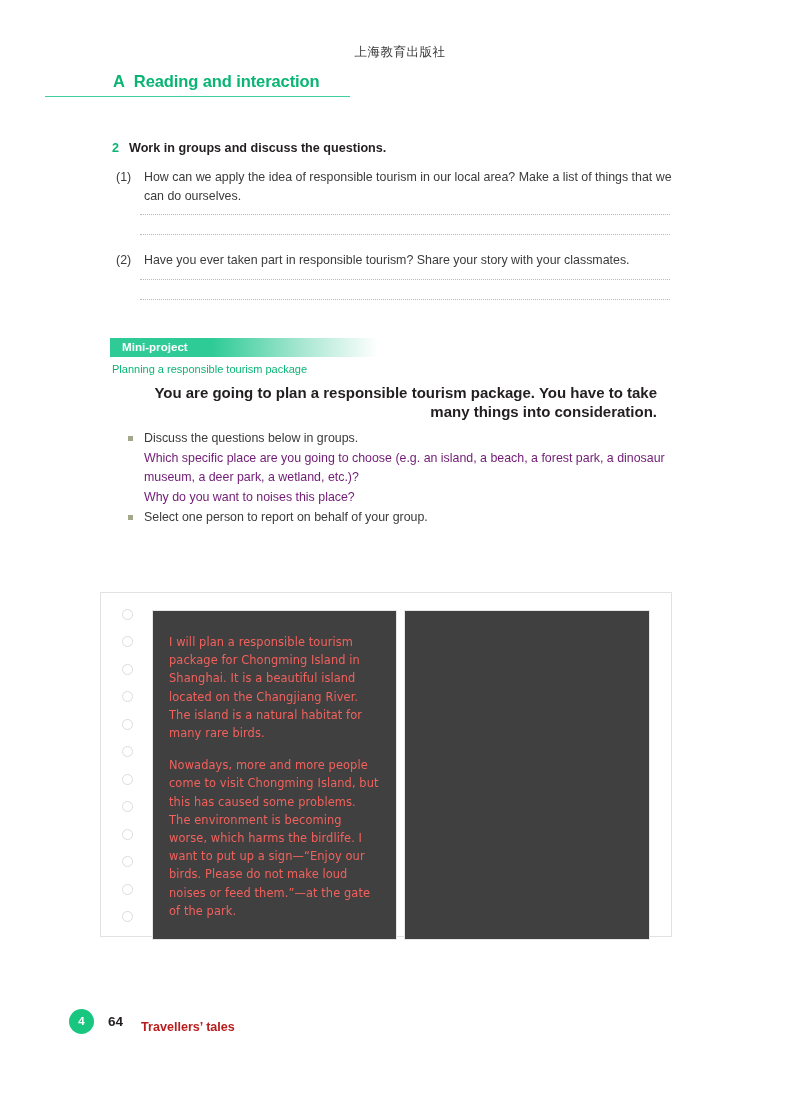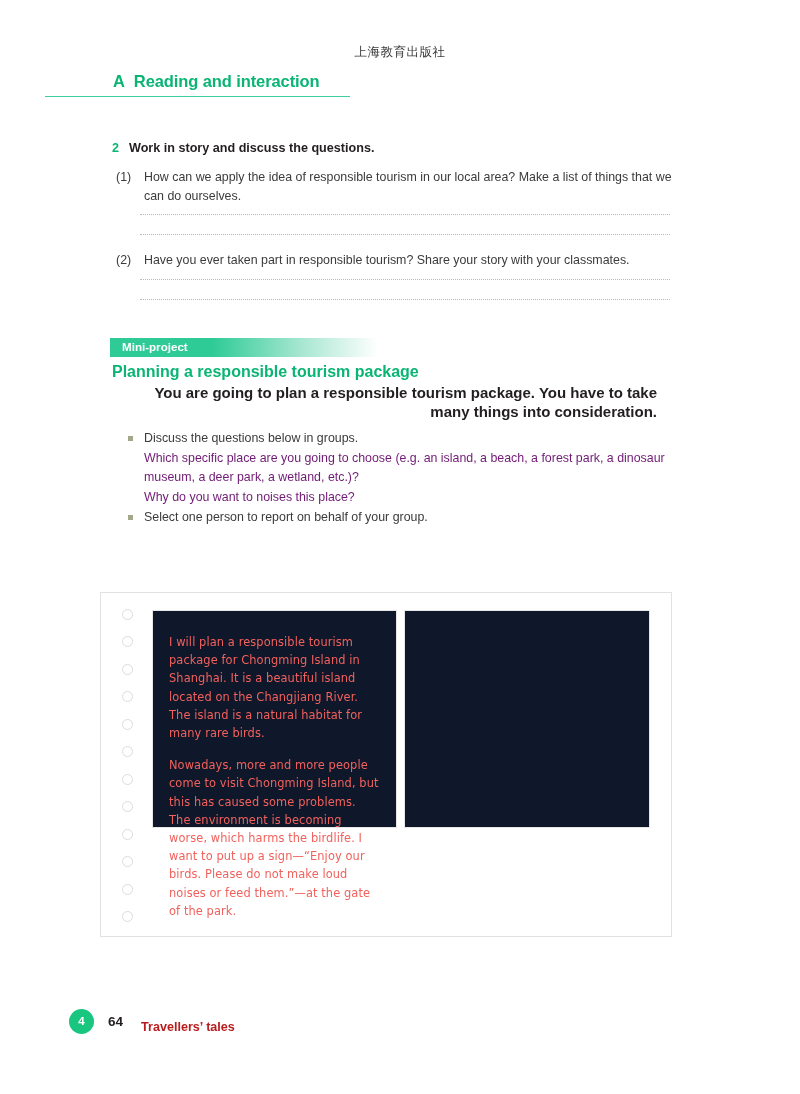--- a/index.html
+++ b/index.html
@@ -97,22 +97,22 @@
     left: 12px;
     top: 2px;
     font-size: 11.6px;
     font-weight: bold;
     color: #ffffff;
   }
   .mini-subtitle {
     position: absolute;
     left: 112px;
     top: 363px;
-    font-size: 16px;
-    font-weight: bold;
+    font-size: 11px;
+    font-weight: normal;
     color: #0ab574;
   }
   .mini-intro {
     position: absolute;
     left: 112px;
     top: 384px;
     width: 545px;
     font-size: 15px;
     font-weight: bold;
     line-height: 18.5px;
@@ -166,24 +166,24 @@
   }
   .hole {
     width: 9px; height: 9px;
     border: 1px solid #dcdcdc;
     border-radius: 50%;
     background: #ffffff;
   }
   .note-panel {
     position: absolute;
     top: 17px;
-    height: 218px;
+    height: 330px;
     border: 1px solid #e6e6e6;
     box-sizing: border-box;
-    background: #0f172a;
+    background: #404040;
   }
   .note-panel.left  { left: 51px;  width: 245px; }
   .note-panel.right { left: 303px; width: 246px; }
   .hand {
     padding: 22px 16px 0 16px;
     font-family: "DejaVu Sans", sans-serif;
     font-size: 11.4px;
     line-height: 18.2px;
     color: #f2615c;
     letter-spacing: 0.1px;
@@ -243,21 +243,21 @@
 <div class="section-head">
   <div class="section-head-inner">
     <span class="section-letter">A</span><span>Reading and interaction</span>
   </div>
 </div>
 
 <div class="ex-block">
 
   <div class="ex-head">
     <span class="ex-num">2</span>
-    <span>Work in story and discuss the questions.</span>
+    <span>Work in groups and discuss the questions.</span>
   </div>
 
   <div class="q-item">
     <span class="q-label">(1)</span>
     <span>How can we apply the idea of responsible tourism in our local area? Make a list of things that we can do ourselves.</span>
   </div>
   <div class="answer-lines">
     <div class="dotline"></div>
     <div class="dotline last"></div>
   </div>

